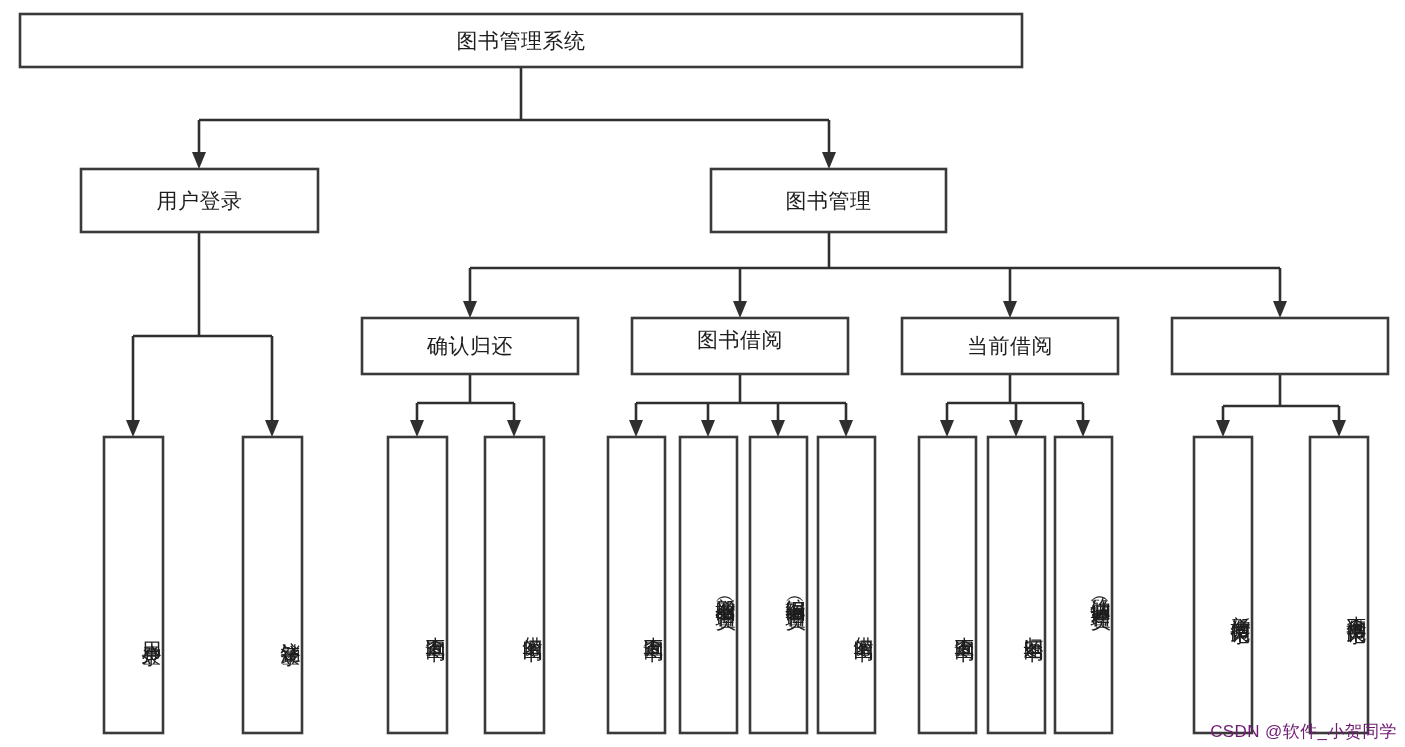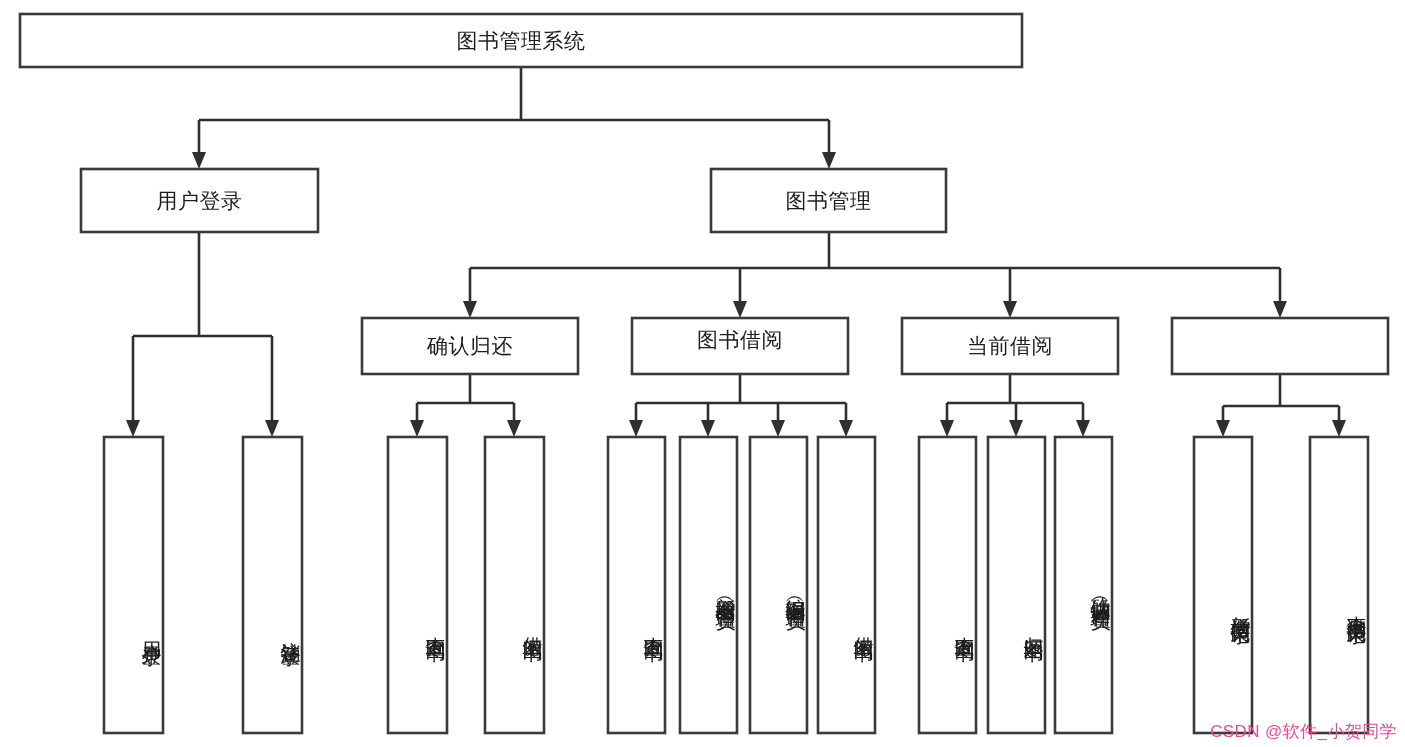--- a/index.html
+++ b/index.html
@@ -59,21 +59,21 @@
     letter-spacing: 2px;
     font-size: 20px;
     align-items: flex-start;
     padding-top: 4px;
     box-sizing: border-box;
   }
   .watermark {
     position: absolute;
     right: 8px;
     bottom: 4px;
-    color: #ec4899;
+    color: #701a75;
     font-size: 17px;
     font-family: "Liberation Sans", "DejaVu Sans", sans-serif;
     letter-spacing: 0.4px;
     white-space: nowrap;
     pointer-events: none;
   }
 </style>
 </head>
 <body>
 

